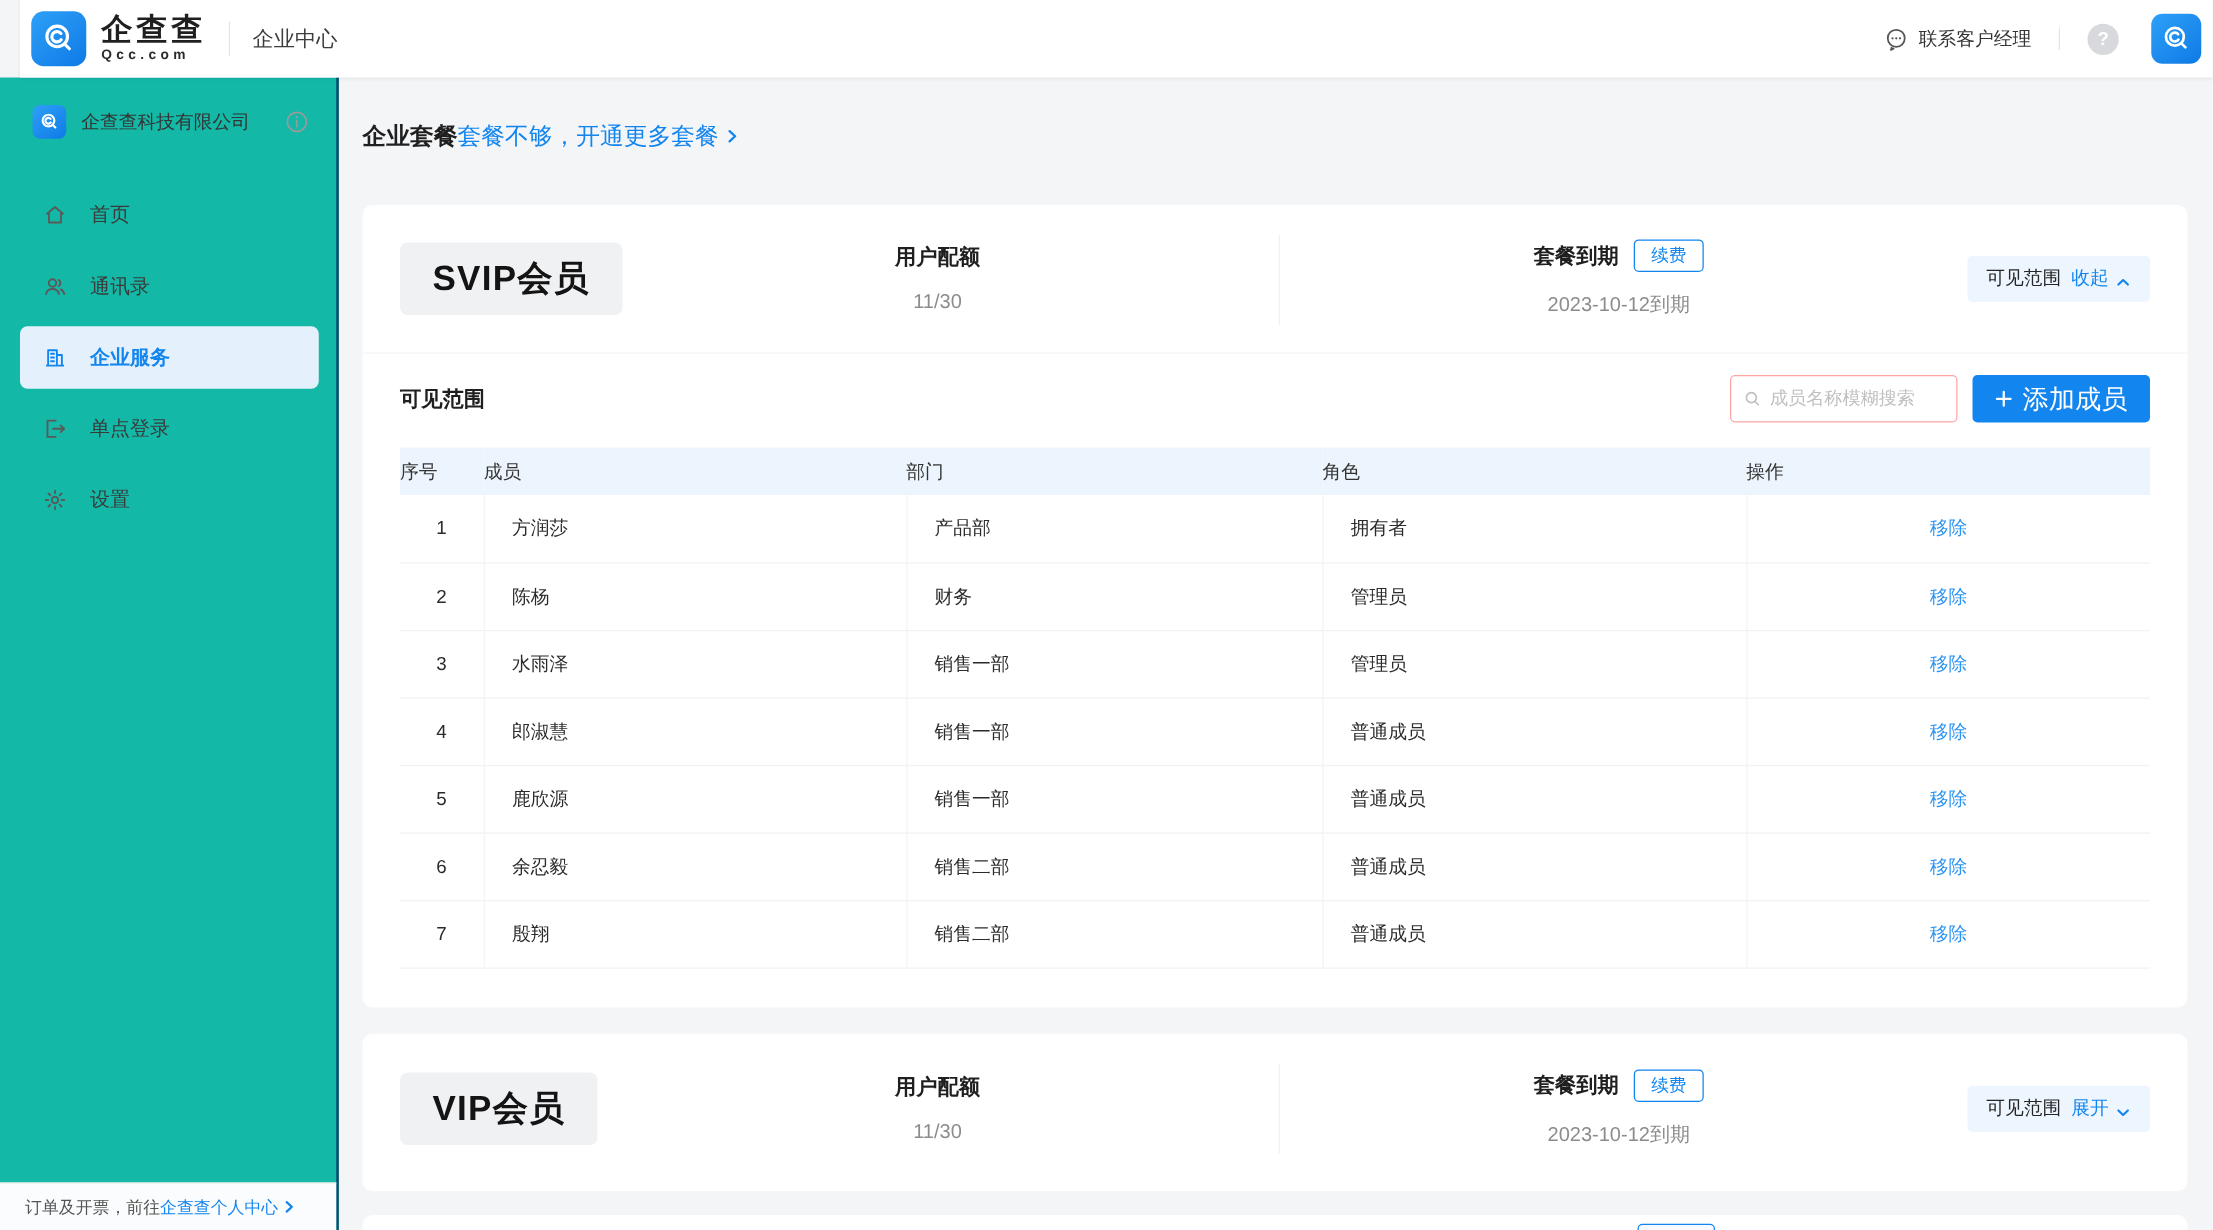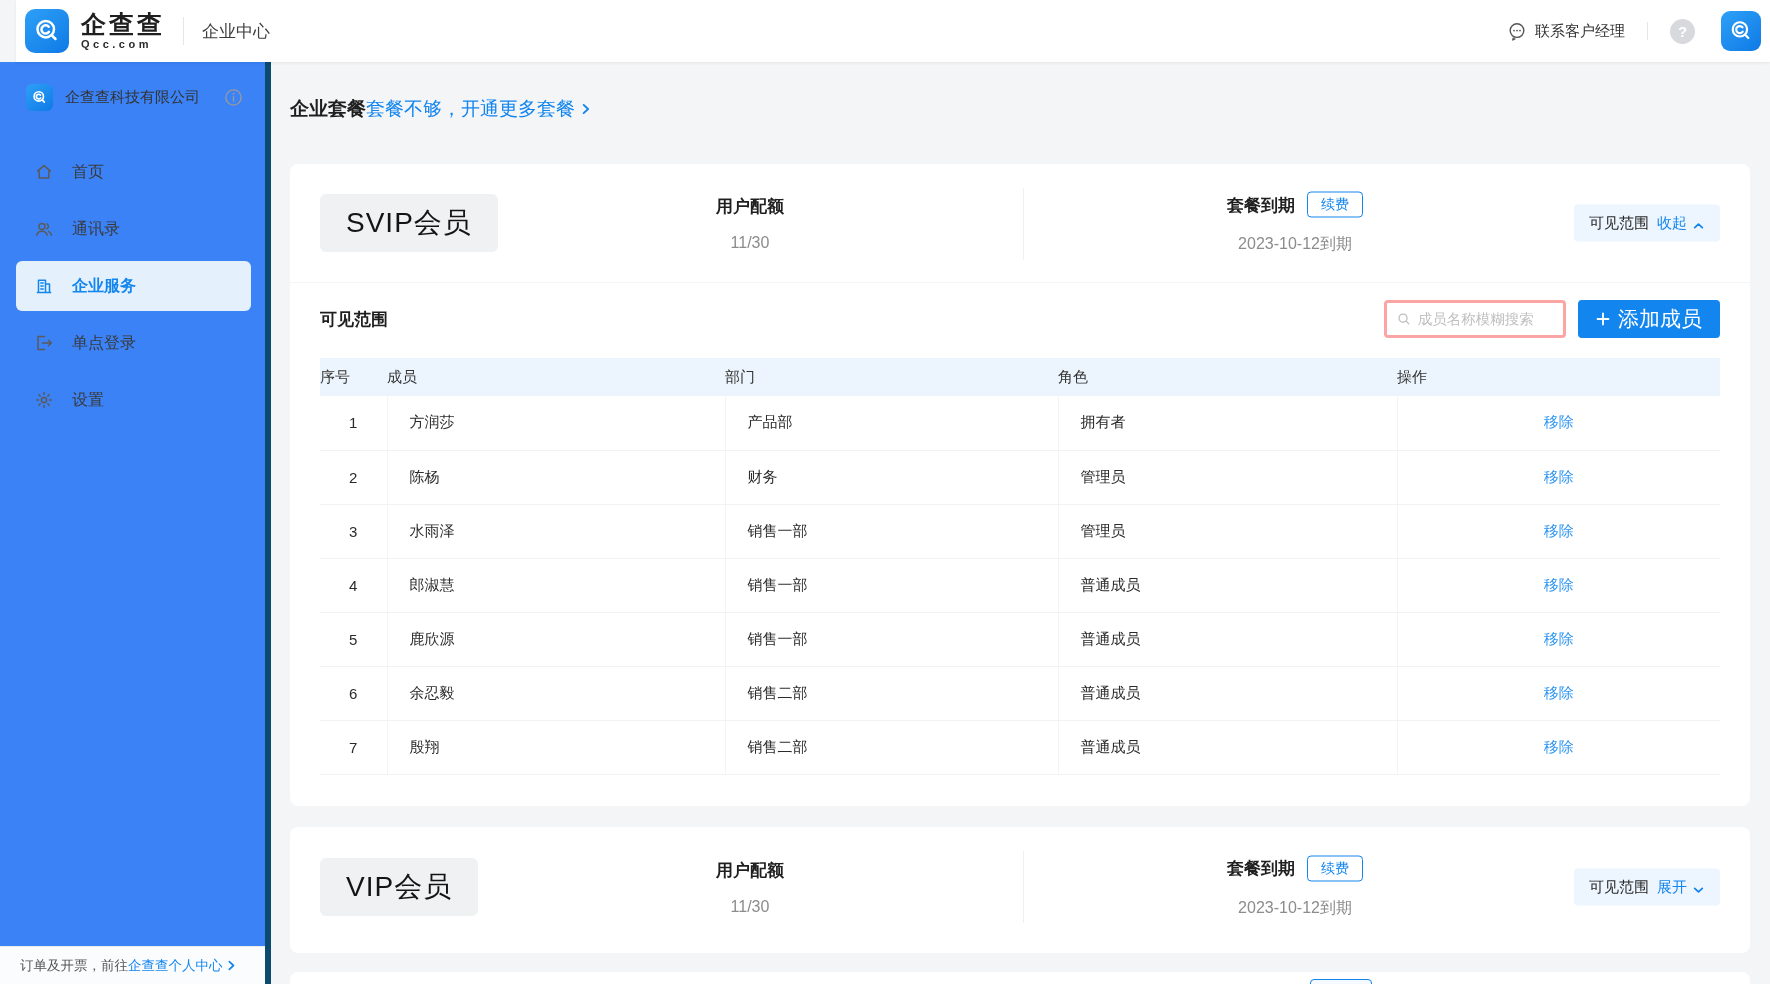--- a/index.html
+++ b/index.html
@@ -24,22 +24,22 @@
   .hdr-right{display:flex;align-items:center}
   .contact{display:flex;align-items:flex-end;gap:8px;font-size:15px;color:#333;cursor:pointer}
   .vdiv2{width:1px;height:18px;background:#e6e6e6;margin:0 22px}
   .help-circ{width:25px;height:25px;border-radius:50%;background:#d7d9dc;color:#fff;
     font-size:15px;font-weight:bold;display:flex;align-items:center;justify-content:center;cursor:pointer}
   .avatar{width:40px;height:40px;border-radius:9px;margin-left:26px;
     background:linear-gradient(140deg,#2ea0f7,#0e7ae6);
     display:flex;align-items:center;justify-content:center;cursor:pointer}
 
   
-  .sidebar{position:absolute;top:62px;left:0;bottom:0;width:271px;background:#3b82f6;
-    border-right:6px solid #0c4a6e;z-index:10}
+  .sidebar{position:absolute;top:62px;left:0;bottom:0;width:271px;background:#14b8a6;
+    border-right:2px solid #0c4a6e;z-index:10}
   .company{display:flex;align-items:center;padding:22px 22px 6px 26px}
   .mini-logo{width:27px;height:27px;border-radius:6px;flex:0 0 auto;
     background:linear-gradient(140deg,#2ea0f7,#0e7ae6);
     display:flex;align-items:center;justify-content:center}
   .company-name{font-size:15px;color:#333;margin-left:12px;flex:1}
   .menu{margin-top:30px}
   .menu-item{display:flex;align-items:center;gap:18px;height:50px;margin:7px 14px 7px 16px;
     padding:0 18px;border-radius:6px;font-size:16px;color:#3a3a3a;cursor:pointer}
   .menu-item.active{background:#e4f1fd;color:#1285ef;font-weight:bold}
   .menu-item .mi{width:20px;height:20px}
@@ -55,40 +55,40 @@
   .more-link{font-size:19px;color:#1285ef;display:flex;align-items:center;gap:4px;cursor:pointer;text-decoration:none}
 
   .card{background:#fff;border-radius:8px}
   .card-svip{margin-top:41px;height:642px}
   .card-vip{margin-top:21px;height:126px}
   .card-partial{margin-top:19px;height:40px;border-radius:8px 8px 0 0;position:relative}
 
   .pkg-head{position:relative;height:119px;display:flex;align-items:center;padding:0 30px}
   .pkg-head.bordered{border-bottom:1px solid #f2f5f8}
   .pkg-badge{background:#f0f1f3;border-radius:6px;padding:10px 26px;
-    font-size:28px;font-weight:normal;color:#141414;letter-spacing:1px}
+    font-size:28px;font-weight:bold;color:#141414;letter-spacing:1px}
   .stat{position:absolute;text-align:center;top:50%;transform:translateY(-50%)}
   .stat-quota{left:340px;width:240px}
   .stat-expiry{left:875px;width:260px}
   .stat-label{font-size:17px;font-weight:bold;color:#1f1f1f;display:flex;align-items:center;justify-content:center;gap:12px}
   .stat-value{font-size:16px;color:#8c8c8c;margin-top:16px}
   .renew-btn{font-size:14px;font-weight:normal;color:#1285ef;border:1px solid #1285ef;border-radius:4px;
     padding:3px 13px;background:#fff;cursor:pointer}
   .head-div{position:absolute;left:733px;top:24px;height:72px;width:1px;background:#edf1f4}
   .scope-pill{position:absolute;right:30px;top:50%;transform:translateY(-50%);
     background:#edf5fe;border-radius:4px;padding:9px 15px;font-size:15px;color:#262626;
     display:flex;align-items:center;gap:8px;cursor:pointer}
   .scope-pill .tog{color:#1285ef;display:flex;align-items:flex-end;gap:5px}
 
   
   .scope{padding:0 30px}
   .scope-head{display:flex;align-items:center;justify-content:space-between;margin-top:17px}
   .scope-title{font-size:17px;font-weight:bold;color:#1f1f1f}
   .scope-tools{display:flex;align-items:center;gap:12px}
-  .search-box{display:flex;align-items:center;width:182px;height:38px;border:3px solid #fca5a5;
+  .search-box{display:flex;align-items:center;width:182px;height:38px;border:1px solid #fca5a5;
     border-radius:4px;background:#fff;padding:0 10px;gap:7px}
   .search-box input{border:none;outline:none;width:100%;font-size:14.5px;color:#333;
     font-family:inherit;background:transparent}
   .search-box input::placeholder{color:#bfbfbf}
   .add-btn{height:38px;padding:0 18px;background:#1285ef;color:#fff;border:none;border-radius:4px;
     font-size:21px;display:flex;align-items:center;gap:8px;cursor:pointer;font-family:inherit}
 
   table{width:100%;border-collapse:collapse;margin-top:20px;table-layout:fixed}
   thead th{height:38px;background:#ecf5fd;font-weight:normal;font-size:15px;color:#333;text-align:left}
   tbody td{height:54px;font-size:15px;color:#2b2b2b;border-bottom:1px solid #f1f2f4;background:#fff}

